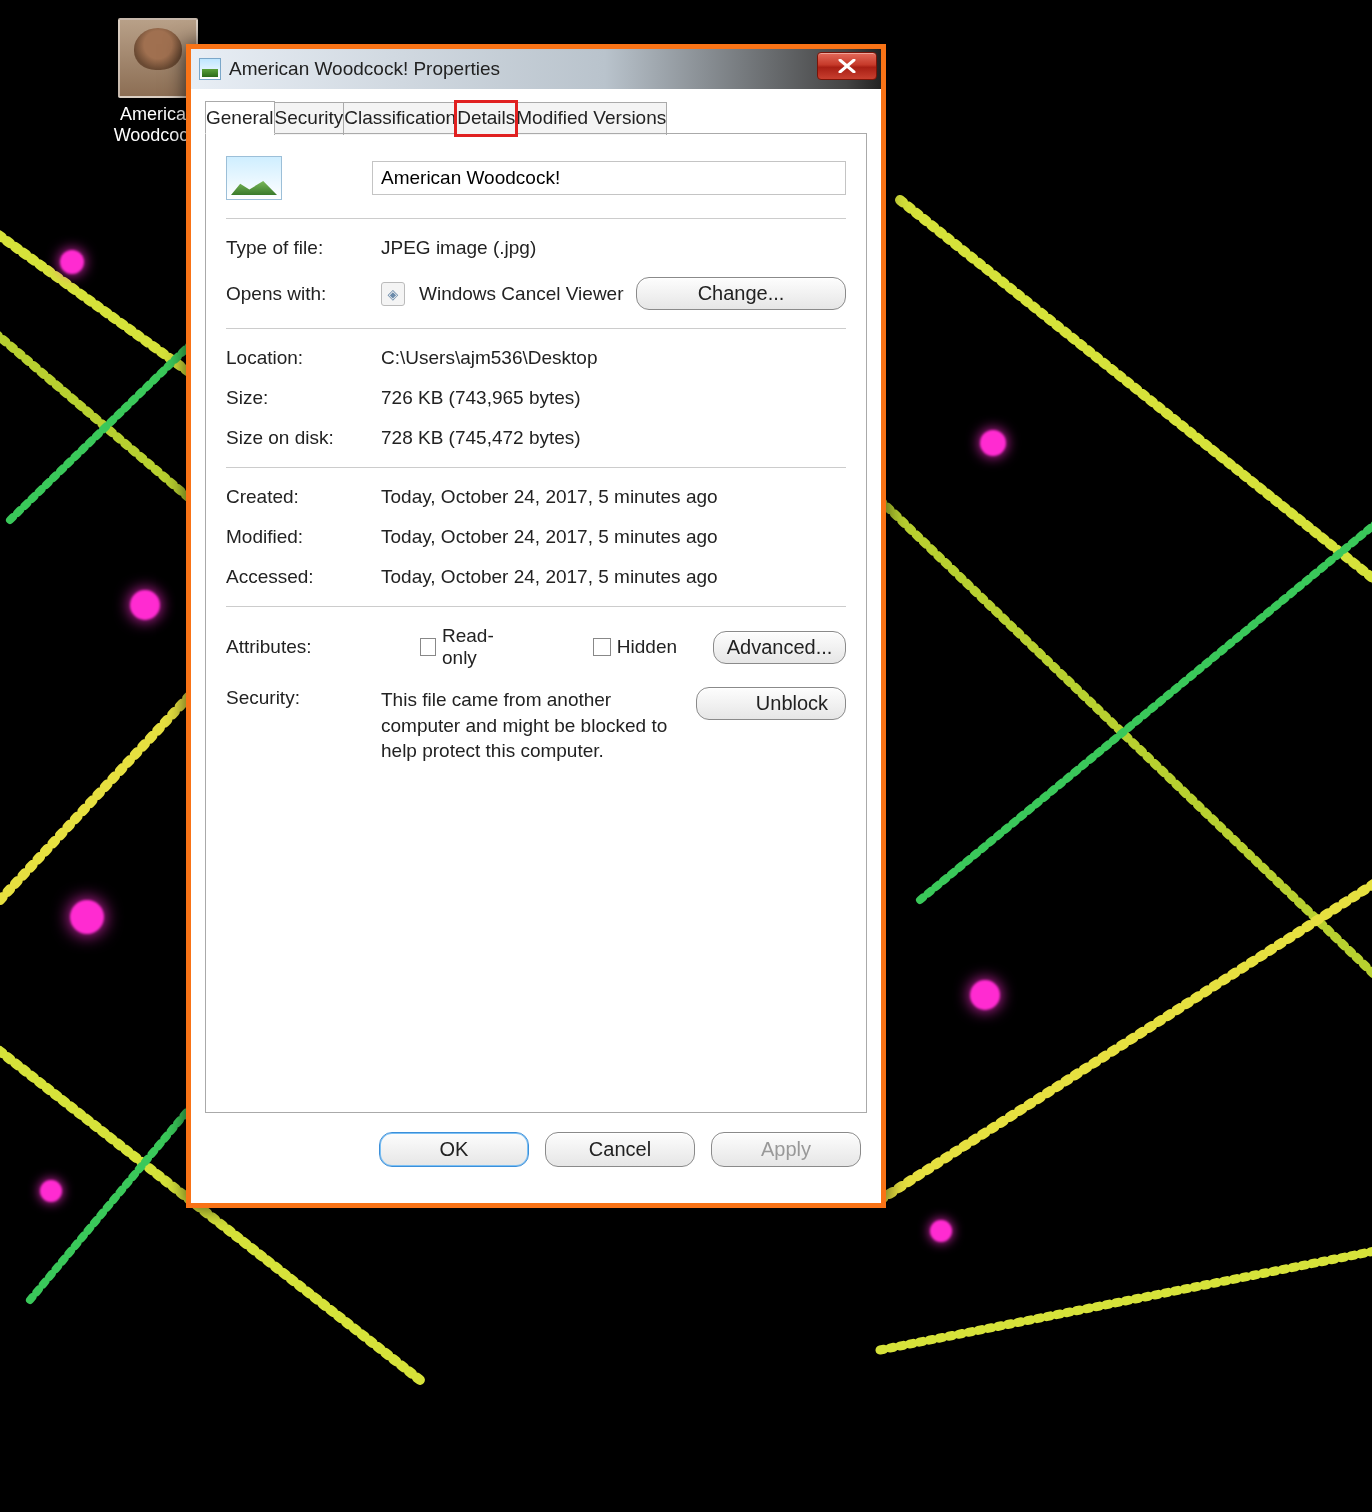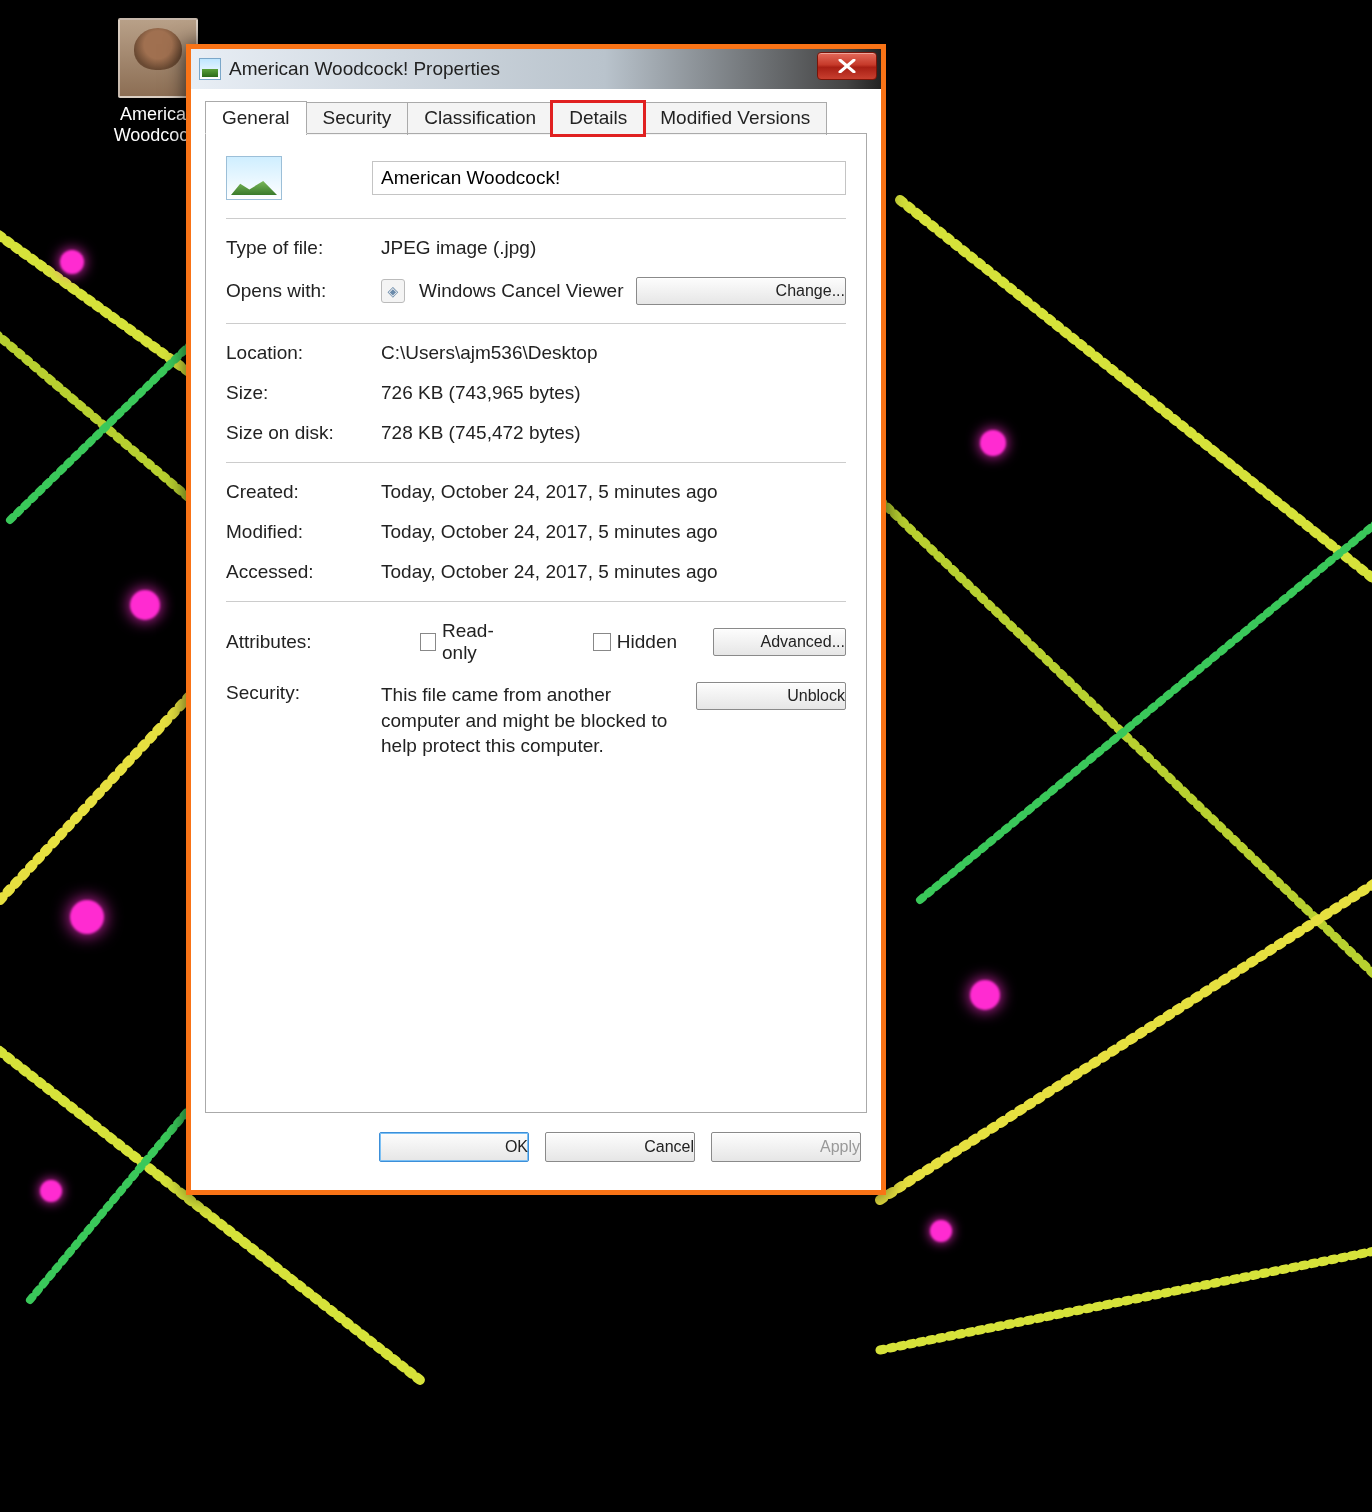--- a/index.html
+++ b/index.html
@@ -100,21 +100,21 @@
   .tabstrip {
     display: flex;
     padding: 12px 14px 0 14px;
     background: #fff;
     border-bottom: none;
     position: relative;
   }
   .tab {
     border: 1px solid #aaa;
     border-bottom: none;
-    padding: 4px 16px;
+    padding: 4px 0;
     background: #f4f4f4;
     font-size: 19px;
     position: relative;
     top: 1px;
     cursor: default;
   }
   .tab + .tab { margin-left: -1px; }
   .tab.active {
     background: #fff;
     top: 0;
@@ -156,39 +156,39 @@
 
   .opens-icon {
     width:24px; height:24px; border:1px solid #bbb; background:#f4f4f4;
     display:inline-flex; align-items:center; justify-content:center;
     border-radius:3px; margin-right:14px; color:#6a8aaa; font-size:14px;
   }
   .btn {
     border:1px solid #8a8a8a;
     background: linear-gradient(#fdfdfd,#e6e6e6);
     padding: 4px 0;
-    font-size:16px;
-    border-radius:2px;
-    text-align:right;
+    font-size:20px;
+    border-radius:13px;
+    text-align:center;
     cursor: default;
     box-shadow: inset 0 1px 0 #fff;
   }
   .btn.change { width: 210px; margin-left:auto; }
   .btn.adv { width: 150px; margin-left:auto; }
   .btn.unblock { width: 150px; margin-left:auto;padding-left:42px; }
   .btn.disabled { color:#999; }
 
   .chk {
     display:inline-flex; align-items:center; margin-right: 36px; padding-left: 39px;
   }
   .chk .box { width:18px; height:18px; border:1px solid #888; background:#fff; margin-right:6px; }
 
   .footer {
     display:flex; justify-content:flex-end; gap:16px;
-    padding: 18px 20px 28px 20px;
+    padding: 18px 20px 36px 20px;
   }
   .footer .btn { width: 150px; padding:5px 0; }
   .btn.primary { border:1px solid #3c8fd9; box-shadow: 0 0 0 1px #7cc0f4 inset, inset 0 1px 0 #fff; }
 
 </style>
 </head>
 <body>
 
 <div class="desktop-bg">
 

